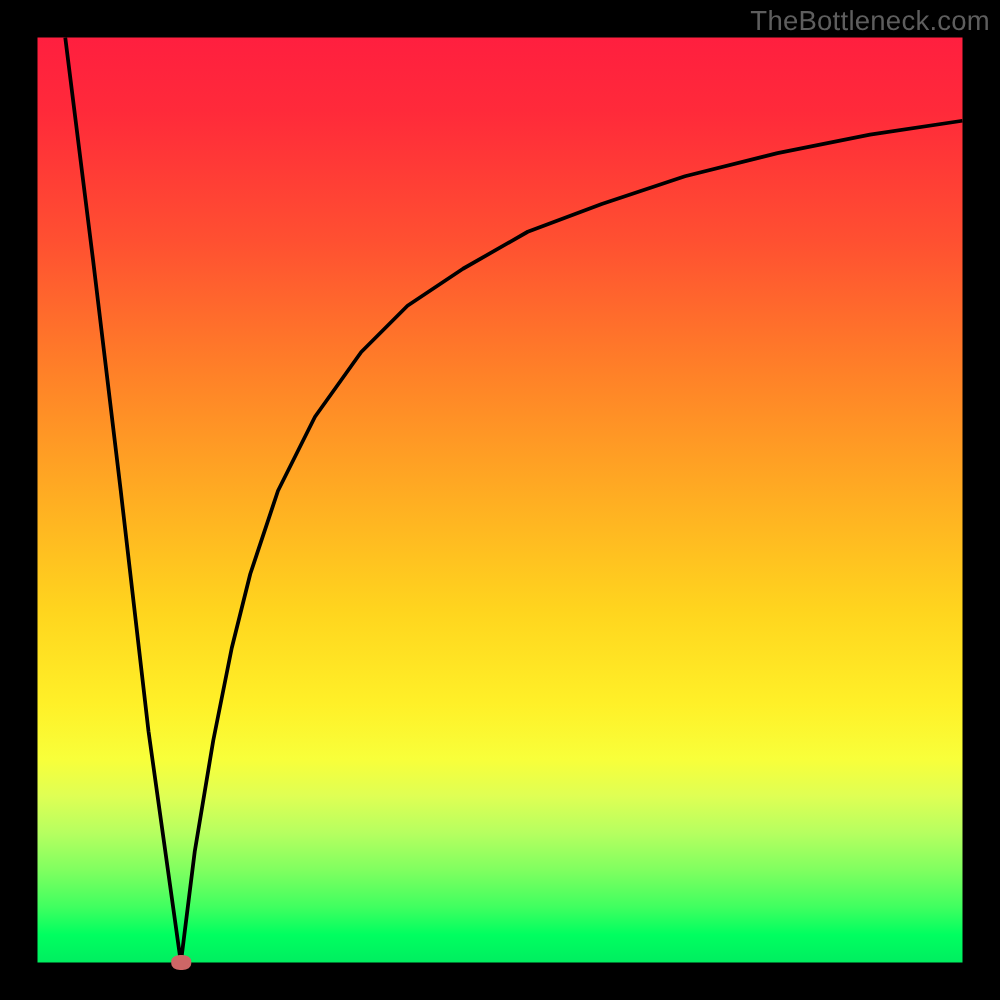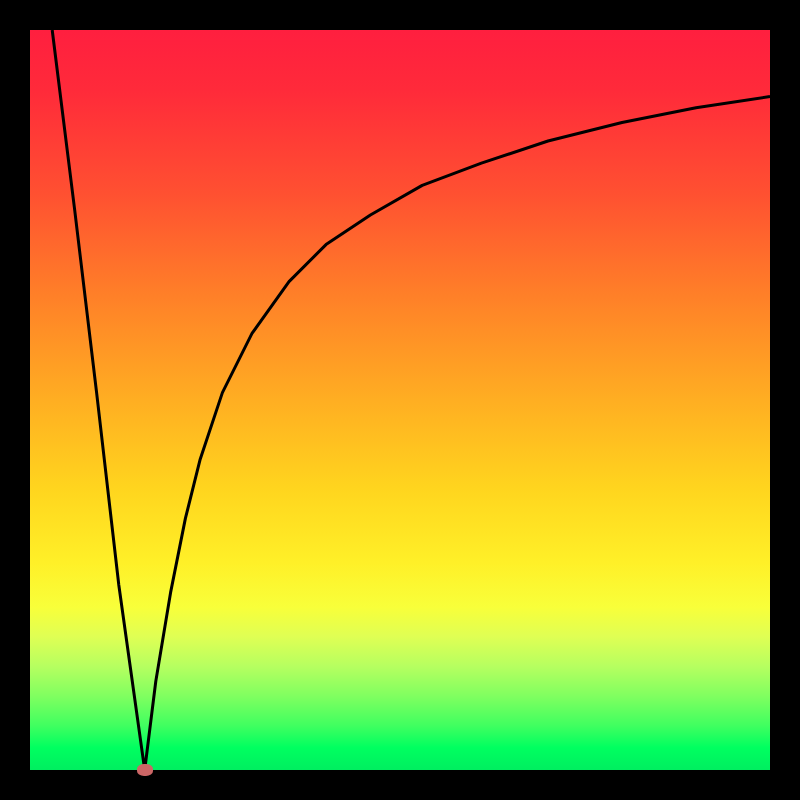--- a/index.html
+++ b/index.html
@@ -67,20 +67,21 @@
     height: 12px;
     background: #cc6666;
     border-radius: 7px / 5px;
     transform: translate(-50%, -50%);
   }
 </style>
 </head>
 <body>
 
 <div class="frame">
+  <div class="watermark">TheBottleneck.com</div>
 
   <div class="plot-area">
     <svg class="curve-layer" viewBox="0 0 740 740" preserveAspectRatio="none">
       <path fill="none" stroke="#000" stroke-width="3" stroke-linejoin="round" d="M 22.2 0.0 L 44.4 177.6 L 66.6 362.6 L 88.8 555.0 L 114.7 740.0 L 125.8 651.2 L 140.6 562.4 L 155.4 488.4 L 170.2 429.2 L 192.4 362.6 L 222.0 303.4 L 259.0 251.6 L 296.0 214.6 L 340.4 185.0 L 392.2 155.4 L 451.4 133.2 L 518.0 111.0 L 592.0 92.5 L 666.0 77.7 L 740.0 66.6"></path>
     </svg>
     <div class="min-dot" style="left: 114.7px; top: 740px;"></div>
   </div>
 </div>
 
 </body></html>

